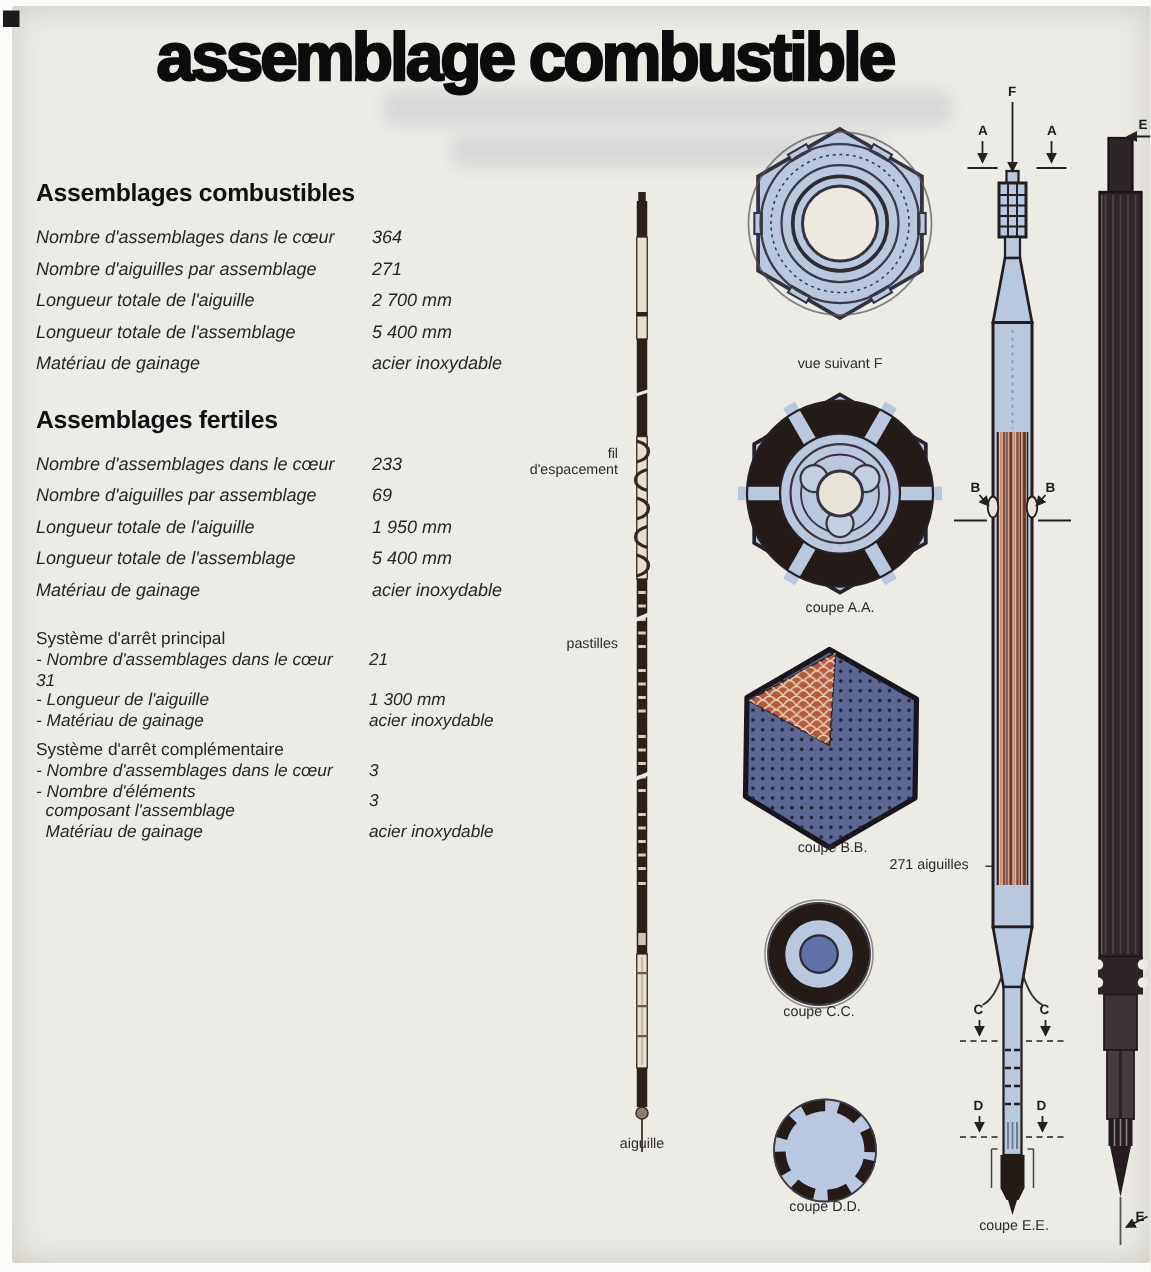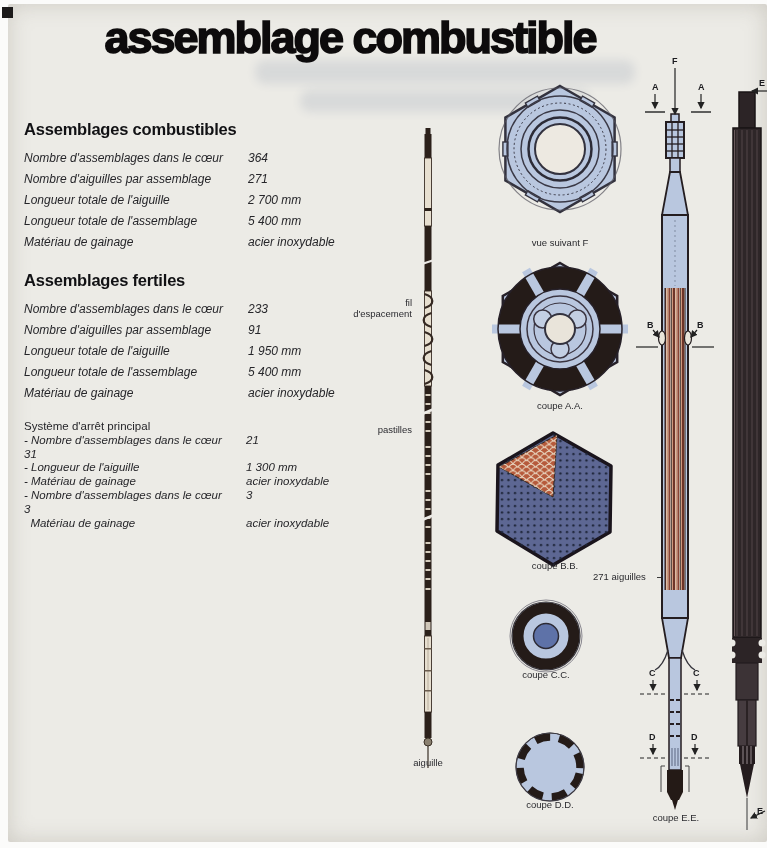--- a/index.html
+++ b/index.html
@@ -102,21 +102,21 @@
       </div>
     </section>
     <section class="spec-section">
       <h2 class="spec-heading">Assemblages fertiles</h2>
       <div class="spec-row">
         <div class="spec-label">Nombre d'assemblages dans le cœur</div>
         <div class="spec-value">233</div>
       </div>
       <div class="spec-row">
         <div class="spec-label">Nombre d'aiguilles par assemblage</div>
-        <div class="spec-value">91</div>
+        <div class="spec-value">69</div>
       </div>
       <div class="spec-row">
         <div class="spec-label">Longueur totale de l'aiguille</div>
         <div class="spec-value">1 950 mm</div>
       </div>
       <div class="spec-row">
         <div class="spec-label">Longueur totale de l'assemblage</div>
         <div class="spec-value">5 400 mm</div>
       </div>
       <div class="spec-row">
@@ -134,25 +134,28 @@
         <div class="spec-value">31</div>
       </div>
       <div class="spec-row">
         <div class="spec-label">- Longueur de l'aiguille</div>
         <div class="spec-value">1 300 mm</div>
       </div>
       <div class="spec-row">
         <div class="spec-label">- Matériau de gainage</div>
         <div class="spec-value">acier inoxydable</div>
       </div>
+      <div class="spec-sub">Système d'arrêt complémentaire</div>
       <div class="spec-row">
         <div class="spec-label">- Nombre d'assemblages dans le cœur</div>
         <div class="spec-value">3</div>
       </div>
       <div class="spec-row">
+        <div class="spec-label">- Nombre d'éléments
+&nbsp;&nbsp;composant l'assemblage</div>
         <div class="spec-value">3</div>
       </div>
       <div class="spec-row">
         <div class="spec-label">&nbsp;&nbsp;Matériau de gainage</div>
         <div class="spec-value">acier inoxydable</div>
       </div>
     </section>
   </div>
 
 <svg class="svg-pin" width="64" height="700" viewBox="0 0 64 700">

